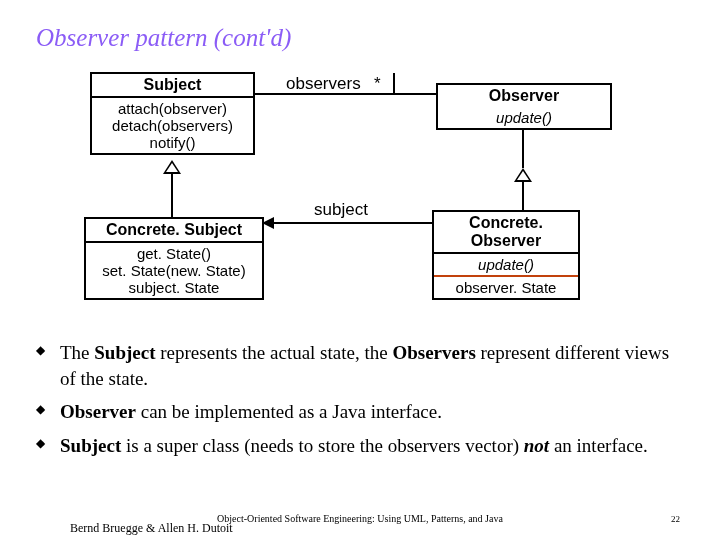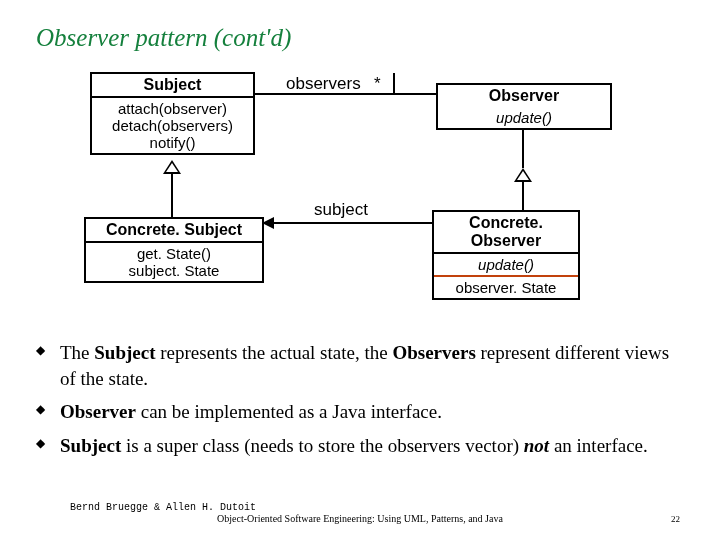--- a/index.html
+++ b/index.html
@@ -7,21 +7,21 @@
     width: 720px; height: 540px;
     font-family: "Times New Roman", serif;
     background: #fff;
     position: relative;
   }
   .title {
     position: absolute;
     top: 24px; left: 36px;
     font-size: 25px;
     font-style: italic;
-    color: #15803d;
+    color: #8b5cf6;
   }
   .uml-box {
     position: absolute;
     border: 2px solid #000;
     background: #fff;
     text-align: center;
     font-family: Arial, Helvetica, sans-serif;
   }
   .uml-name {
     font-weight: bold;
@@ -80,23 +80,23 @@
     margin-bottom: 8px;
   }
   .bullets li::before {
     content: "◆";
     position: absolute;
     left: 0; top: 2px;
     font-size: 12px;
   }
   .footer-left {
     position: absolute;
-    left: 70px; bottom: 27px;
-    font-size: 10px;
-    font-family: Liberation Mono, monospace;
+    left: 70px; bottom: 4px;
+    font-size: 12px;
+    font-family: Liberation Serif, serif;
   }
   .footer-center {
     position: absolute;
     left: 0; right: 0; bottom: 16px;
     text-align: center;
     font-size: 10px;
     font-family: "Times New Roman", serif;
   }
   .footer-right {
     position: absolute;
@@ -129,20 +129,21 @@
 <div class="line" style="left:255px; top:93px; width:181px; height:2px;"></div>
 <div class="assoc-label" style="left:286px; top:74px;">observers</div>
 <div class="assoc-label" style="left:374px; top:74px;">*</div>
 
 <div class="line" style="left:393px; top:73px; width:2px; height:22px;"></div>
 
 <div class="uml-box" style="left:84px; top:217px; width:180px;">
   <div class="uml-name uml-name-plain">Concrete. Subject</div>
   <div class="uml-section">
     <div>get. State()</div>
+    <div>set. State(new. State)</div>
     <div>subject. State</div>
   </div>
 </div>
 
 <div class="uml-box" style="left:432px; top:210px; width:148px;text-align:center;">
   <div class="uml-name uml-name-plain">Concrete. Observer</div>
   <div class="uml-section" style="font-style:italic;">
     <div>update()</div>
   </div>
   <div class="uml-section uml-divider">

